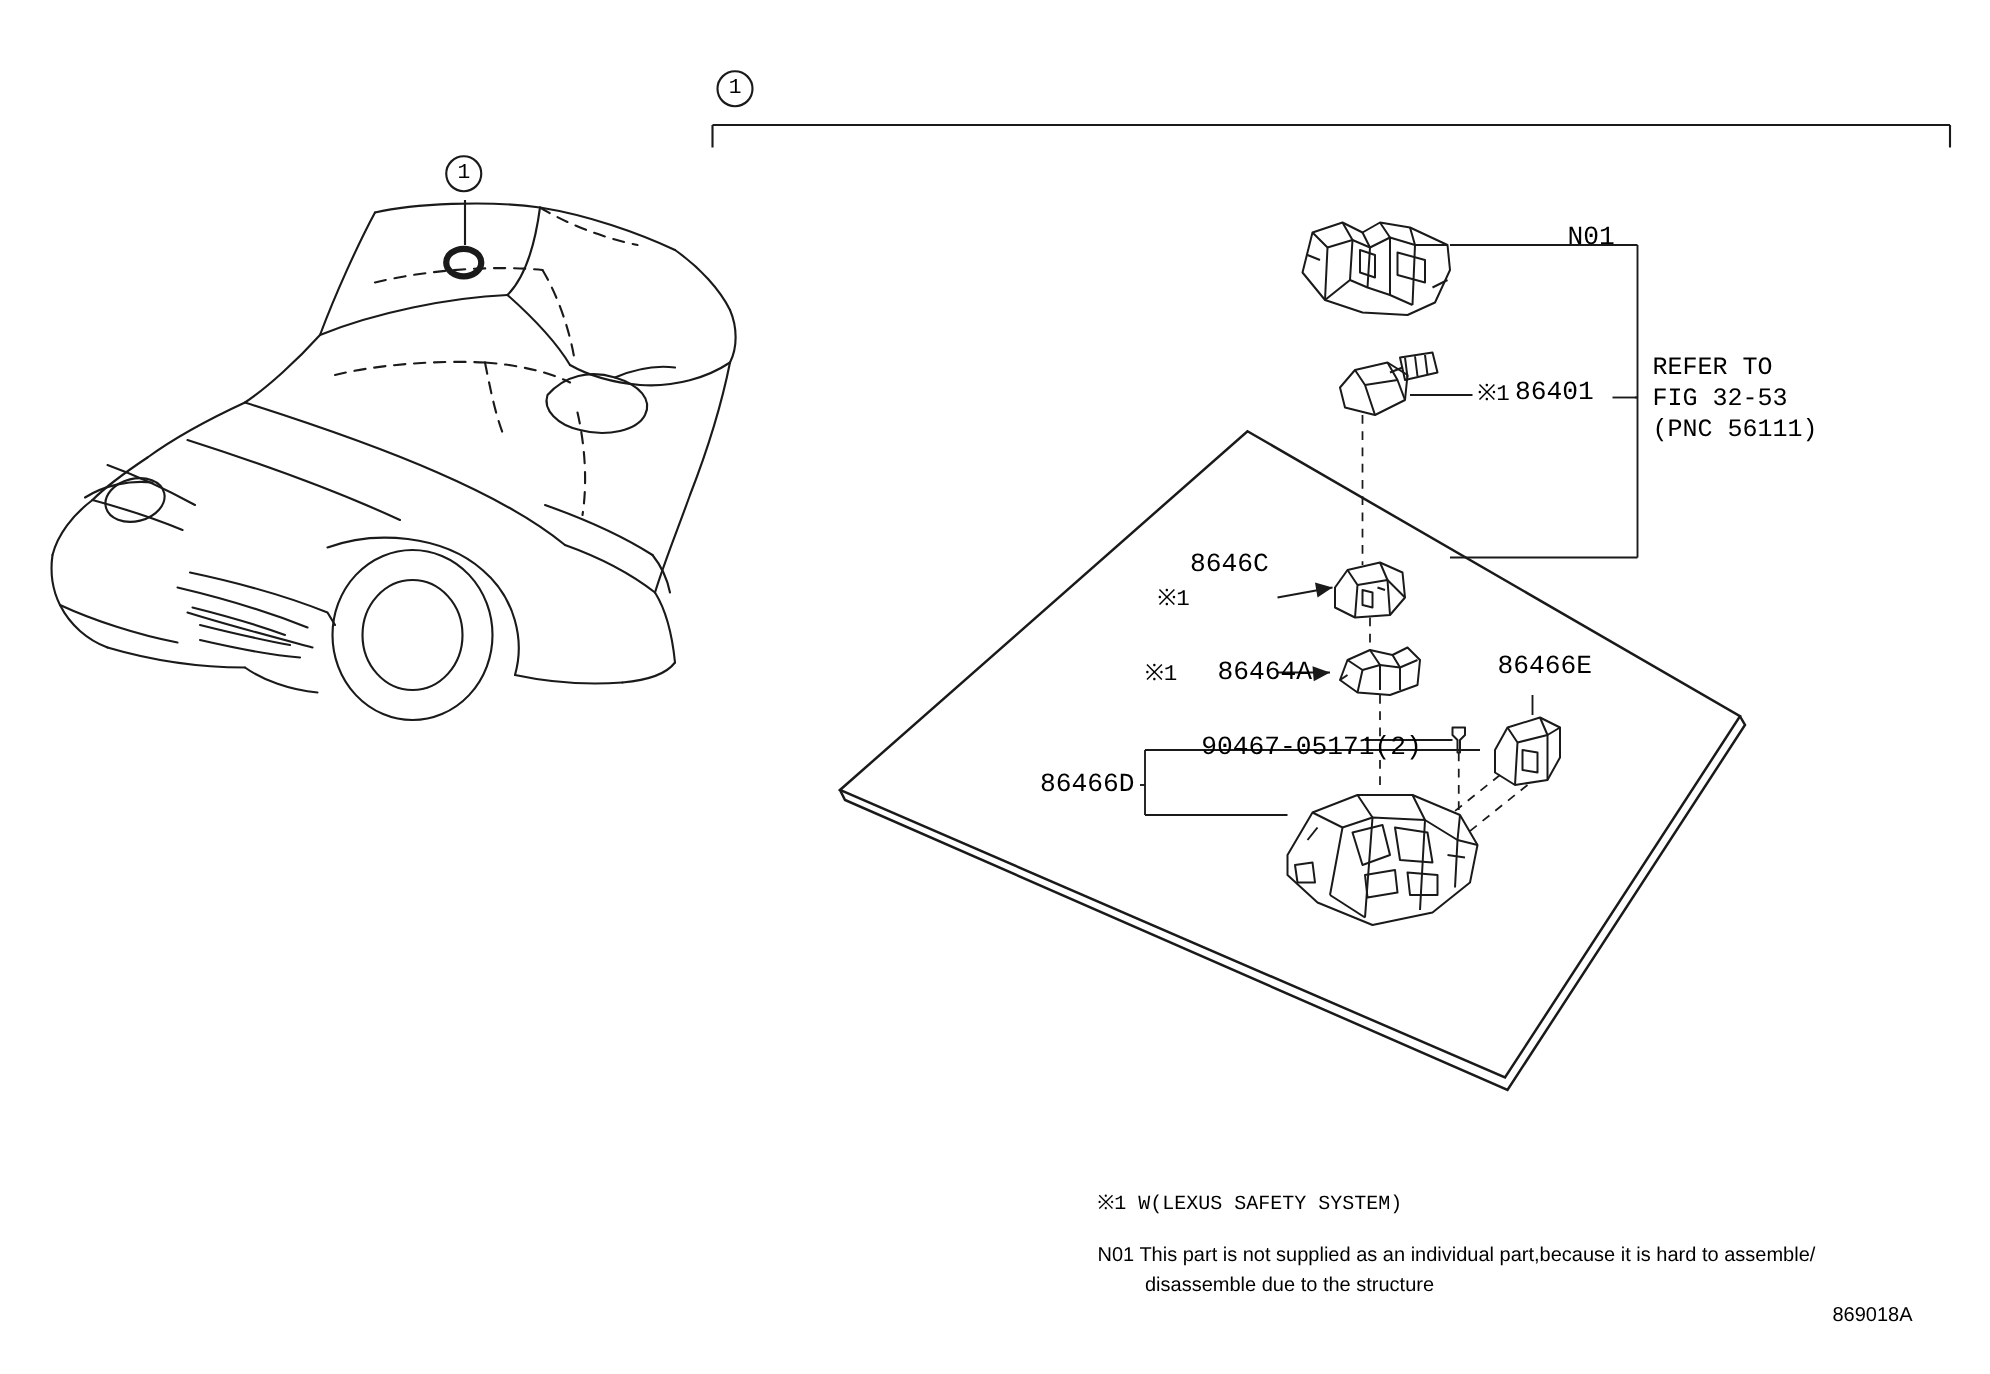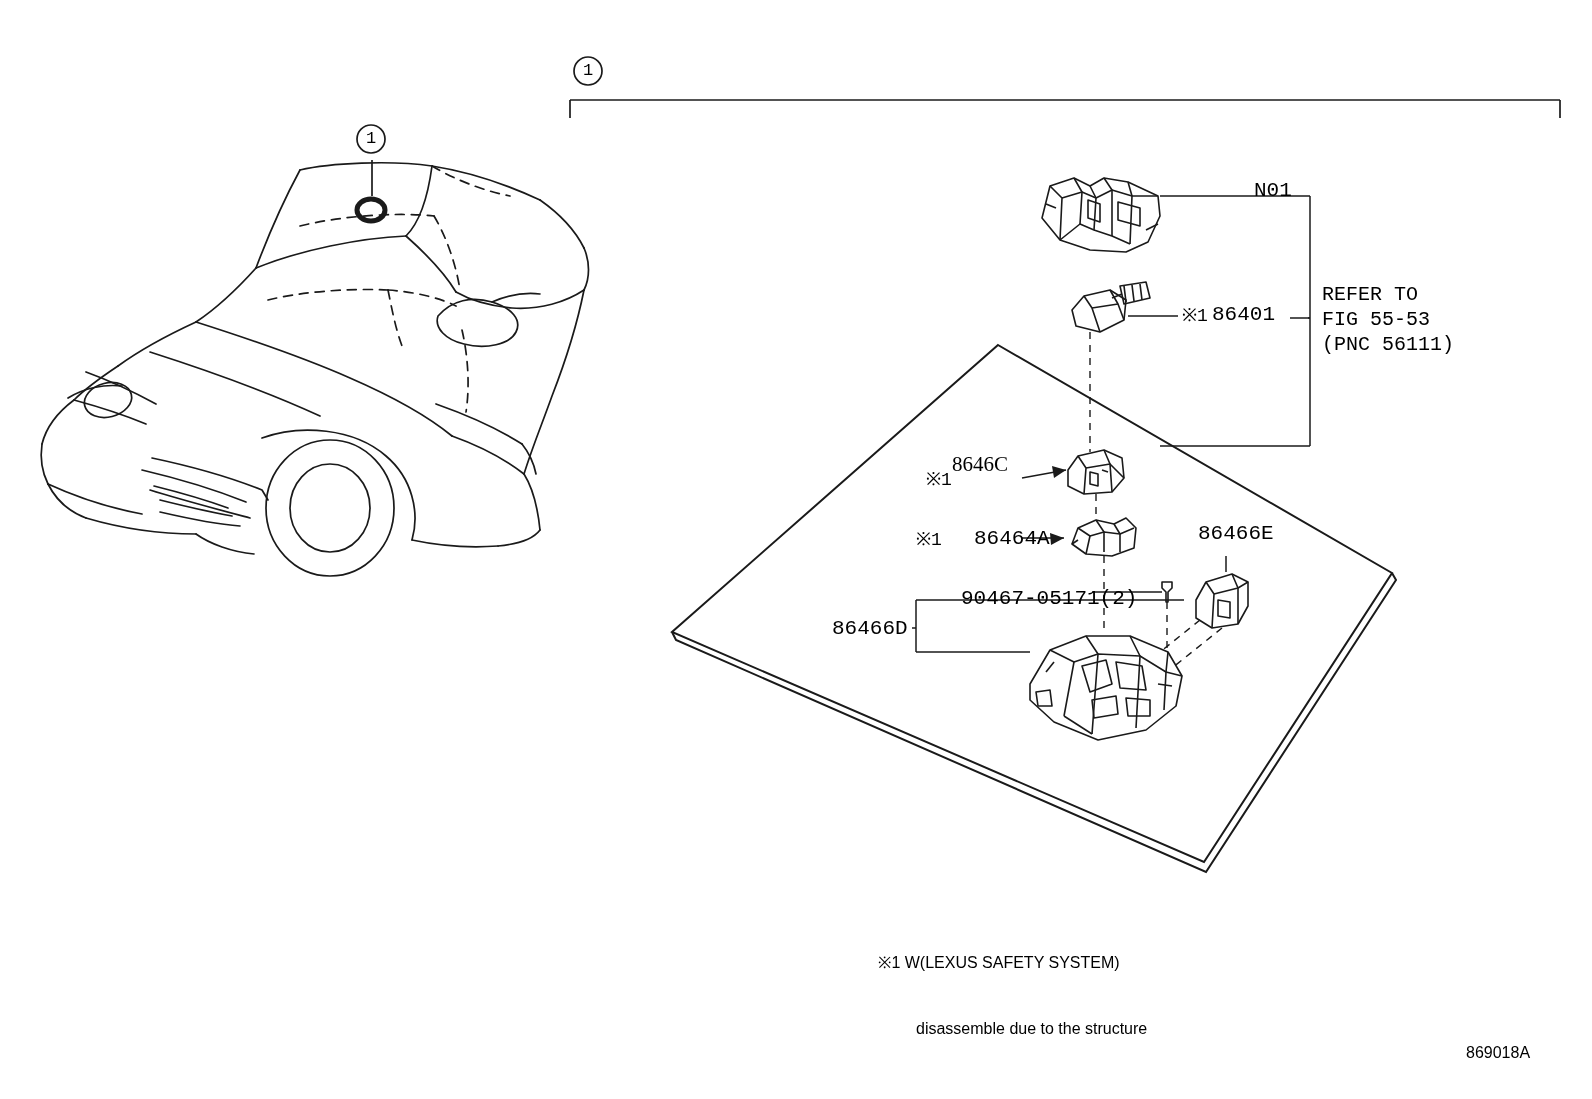--- a/index.html
+++ b/index.html
@@ -269,33 +269,34 @@
   </svg>
 
   <div class="lbl callout-num" style="left:583px; top:61px;">1</div>
 
   <div class="lbl part-label" style="left:1212px; top:178px;margin-left:42px;">N01</div>
 
   <div class="lbl part-label" style="left:1182px; top:304px; font-size:18px;">※1</div>
   <div class="lbl part-label" style="left:1212px; top:302px;">86401</div>
 
   <div class="lbl refer-label" style="left:1322px; top:282px;text-align:right;">REFER TO</div>
-  <div class="lbl refer-label" style="left:1322px; top:307px;">FIG 55-53</div>
+  <div class="lbl refer-label" style="left:1322px; top:307px;">FIG 32-53</div>
   <div class="lbl refer-label" style="left:1322px; top:332px;text-align:center;">(PNC 56111)</div>
 
   <div class="lbl part-label" style="left:926px; top:468px; font-size:18px;">※1</div>
-  <div class="lbl part-label" style="left:952px; top:452px;font-family:Liberation Serif, serif;">8646C</div>
+  <div class="lbl part-label" style="left:952px; top:440px;">8646C</div>
 
   <div class="lbl part-label" style="left:916px; top:528px; font-size:18px;">※1</div>
   <div class="lbl part-label" style="left:942px; top:526px;margin-left:32px;">86464A</div>
 
   <div class="lbl part-label" style="left:1198px; top:521px;">86466E</div>
 
   <div class="lbl part-label" style="left:832px; top:616px;">86466D</div>
 
   <div class="lbl part-label" style="left:944px; top:586px;margin-left:17px;">90467-05171(2)</div>
 
-  <div class="lbl note-label" style="left:878px; top:951px;">※1 W(LEXUS SAFETY SYSTEM)</div>
+  <div class="lbl note-label" style="left:878px; top:951px;font-family:Liberation Mono, monospace;">※1 W(LEXUS SAFETY SYSTEM)</div>
+  <div class="lbl note-label" style="left:878px; top:993px;">N01 This part is not supplied as an individual part,because it is hard to assemble/</div>
   <div class="lbl note-label" style="left:916px; top:1017px;">disassemble due to the structure</div>
 
   <div class="lbl figcode" style="left:1466px; top:1044px;">869018A</div>
 
 </div>
 
 </body></html>

